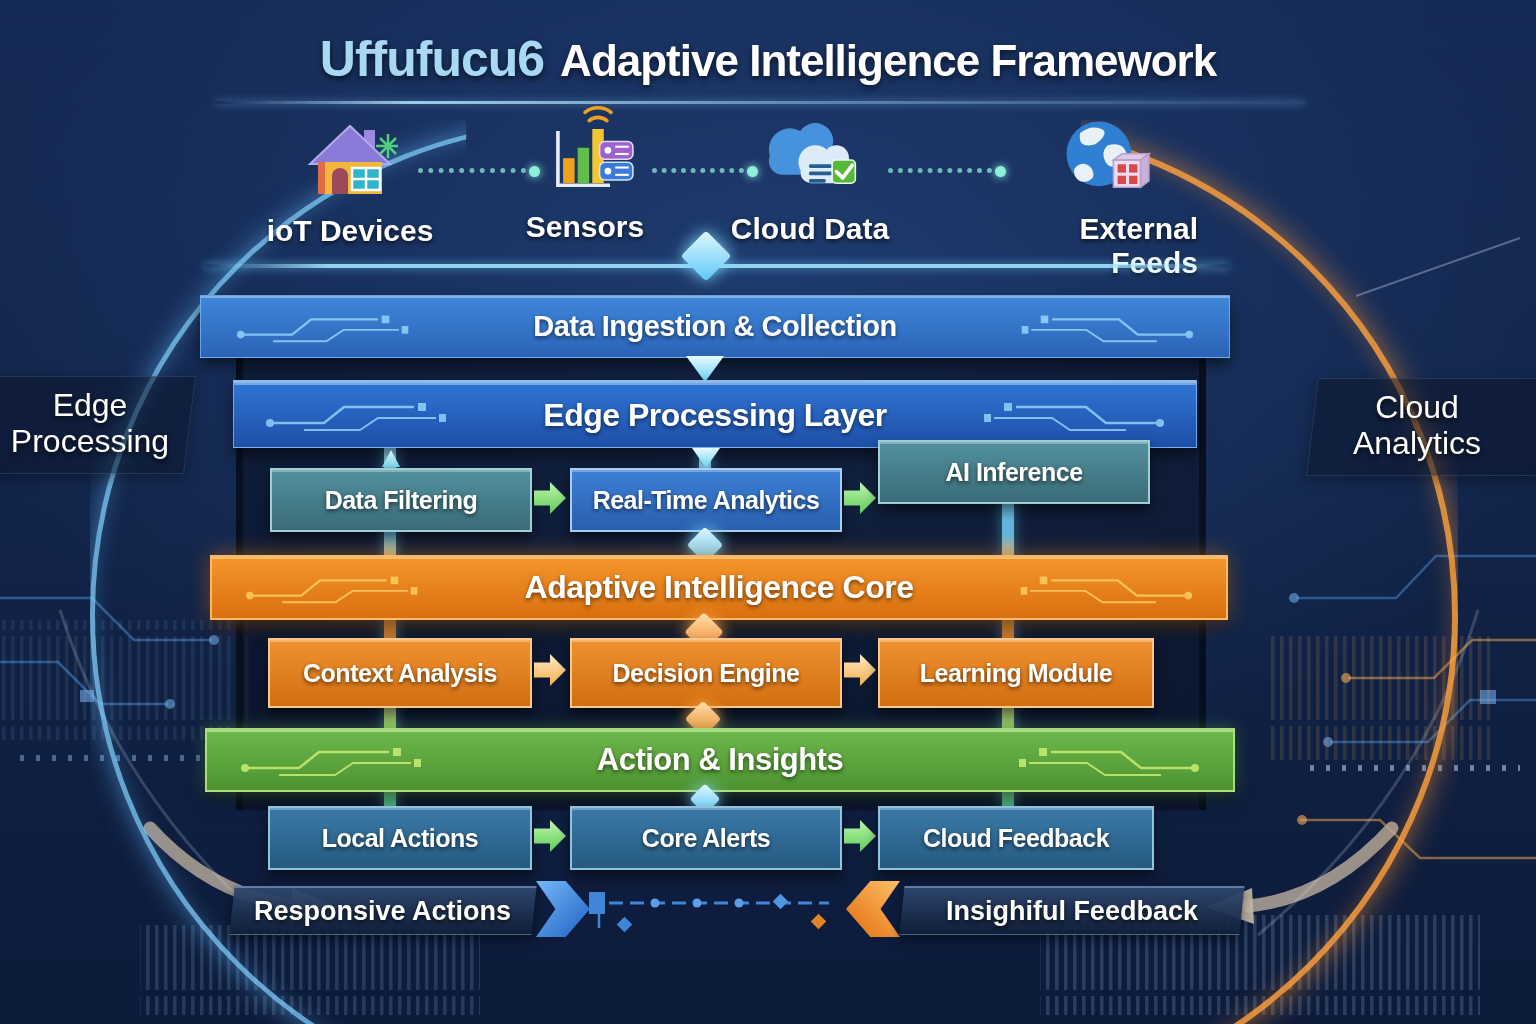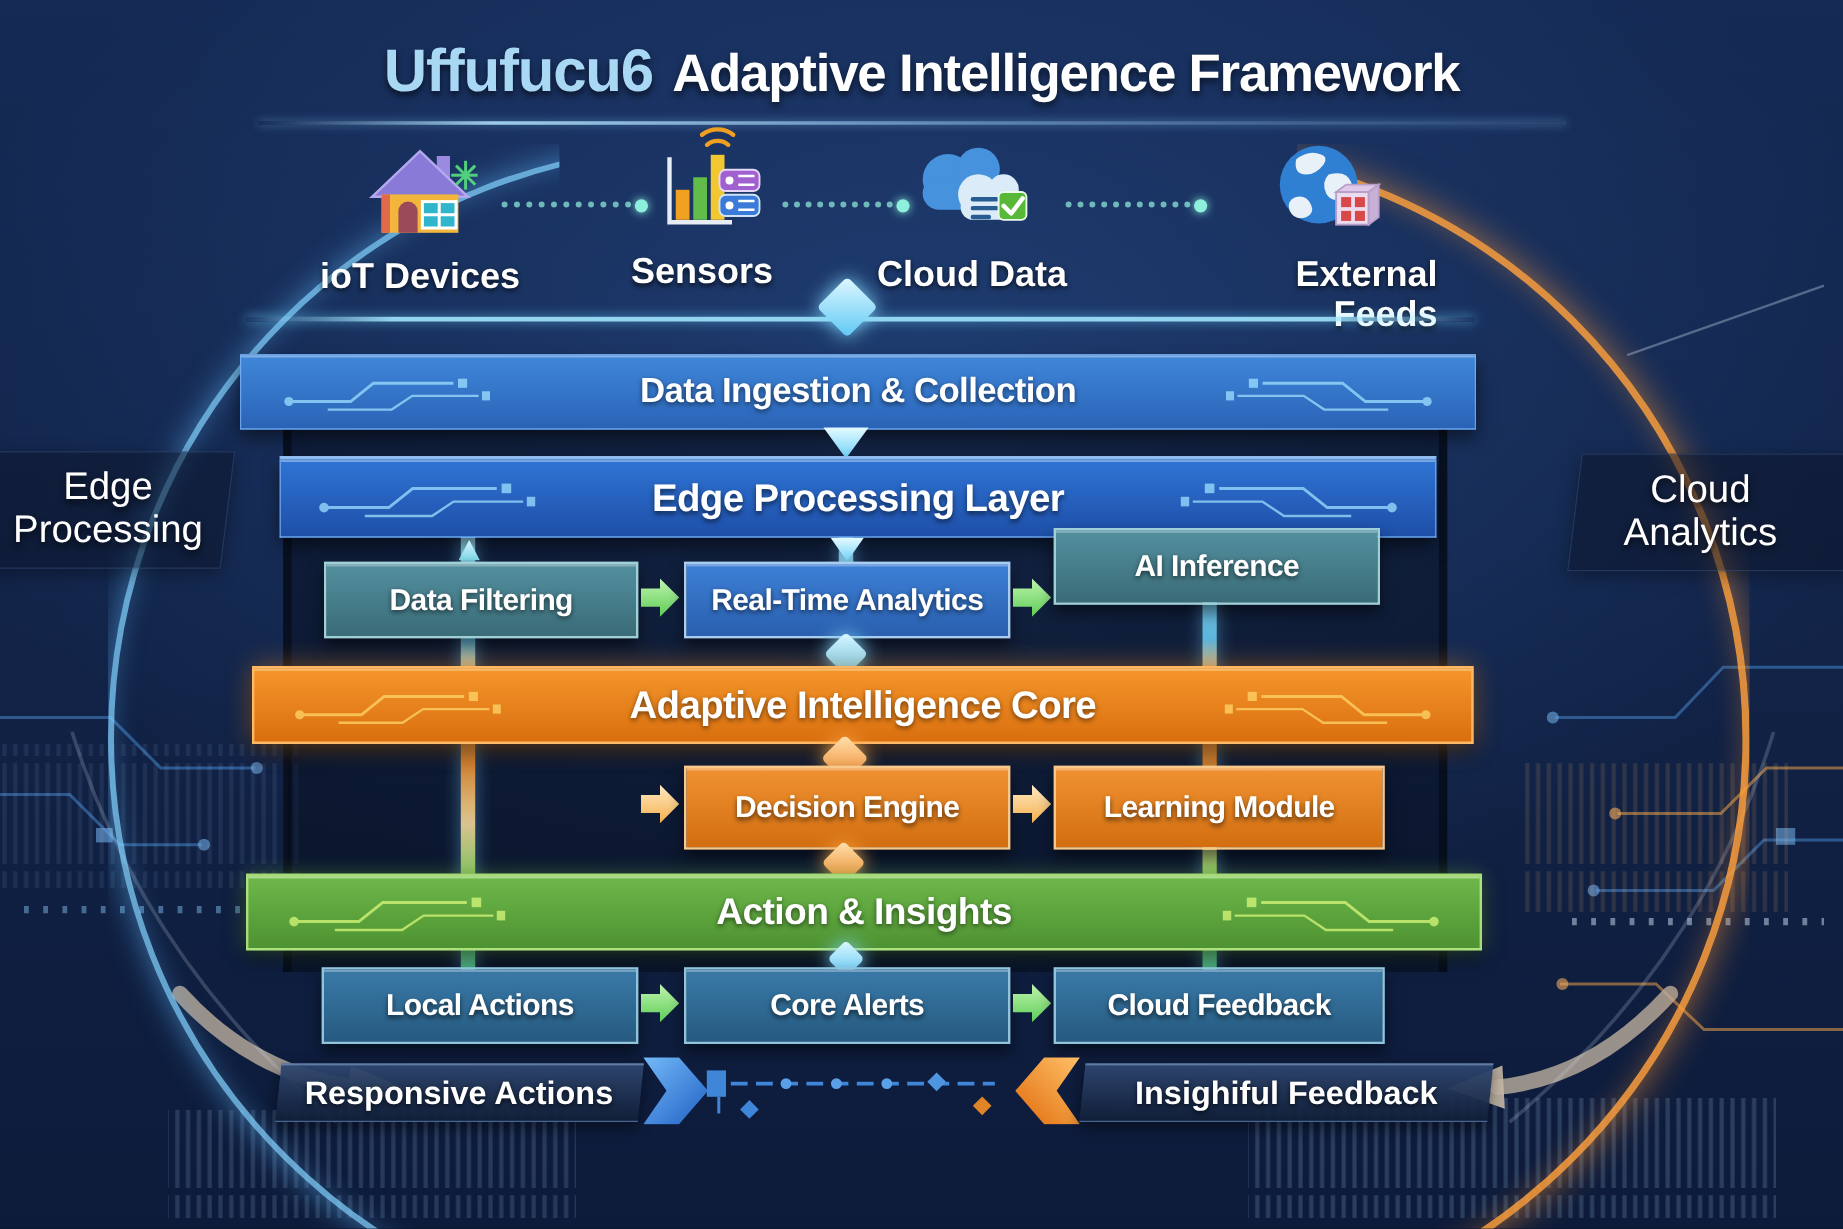--- a/index.html
+++ b/index.html
@@ -330,20 +330,23 @@
         <use href="#trace-sym"></use>
       </svg>
     <span class="bar-label" style="font-size:32px;text-align:right;" data-interactable="false">Adaptive Intelligence Core</span>
     <svg class="trace trace-gold right" style="right:32px;" width="200" height="44">
         <use href="#trace-sym"></use>
       </svg>
   </div>
 
   <div class="abs diamond dia-orange" style="left:690px;top:618px;width:28px;height:28px;" data-interactable="false"></div>
 
+  <div class="abs module m-orange" style="left:268px;top:638px;width:260px;height:66px;" data-interactable="false">
+    <span class="m-label" data-interactable="false">Context Analysis</span>
+  </div>
   <div class="abs arr arr-cream" style="left:534px;top:651px;" data-interactable="false"></div>
   <div class="abs module m-orange" style="left:570px;top:638px;width:268px;height:66px;" data-interactable="false">
     <span class="m-label" data-interactable="false">Decision Engine</span>
   </div>
   <div class="abs arr arr-cream" style="left:844px;top:651px;" data-interactable="false"></div>
   <div class="abs module m-orange" style="left:878px;top:638px;width:272px;height:66px;" data-interactable="false">
     <span class="m-label" data-interactable="false">Learning Module</span>
   </div>
 
   <div class="abs diamond dia-orange" style="left:690px;top:706px;width:26px;height:26px;" data-interactable="false"></div>

